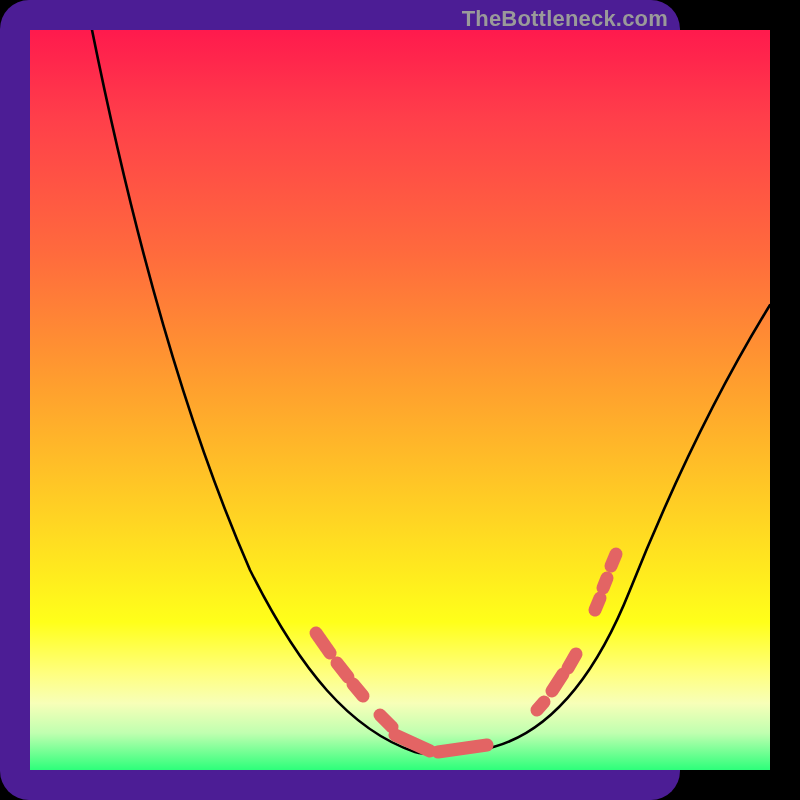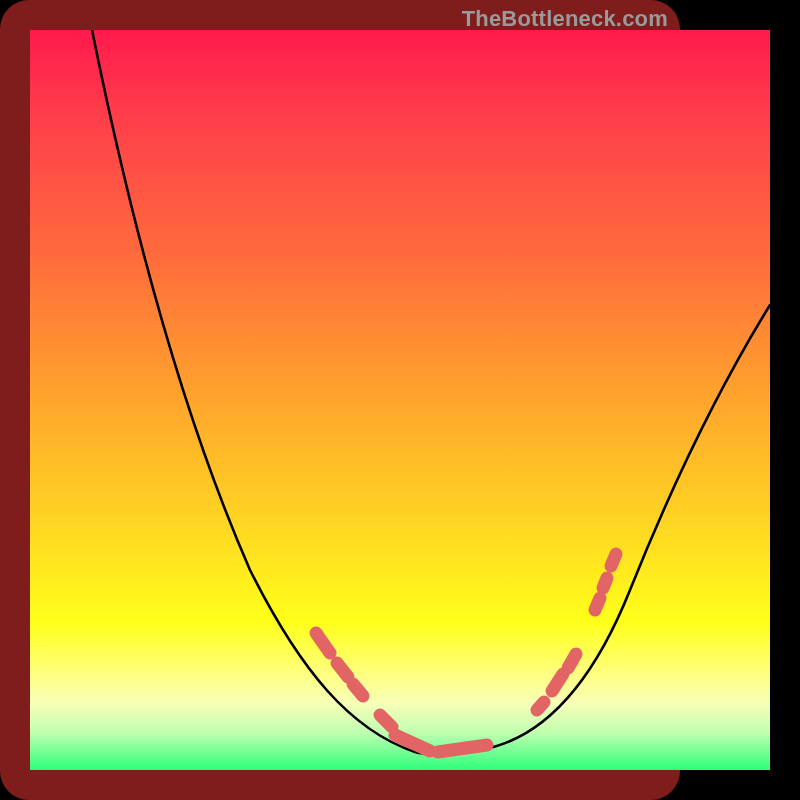--- a/index.html
+++ b/index.html
@@ -7,21 +7,21 @@
     padding: 0;
     width: 800px;
     height: 800px;
     background: #000;
     font-family: Arial, Helvetica, sans-serif;
   }
   .frame {
     position: relative;
     width: 680px;
     height: 800px;
-    background: #7f1d1d;
+    background: #4c1d95;
     border-radius: 29px;
   }
   .plot-area {
     position: absolute;
     left: 30px;
     top: 30px;
     width: 740px;
     height: 740px;
     background: linear-gradient(to bottom,
       #ff1a4d 0%,

